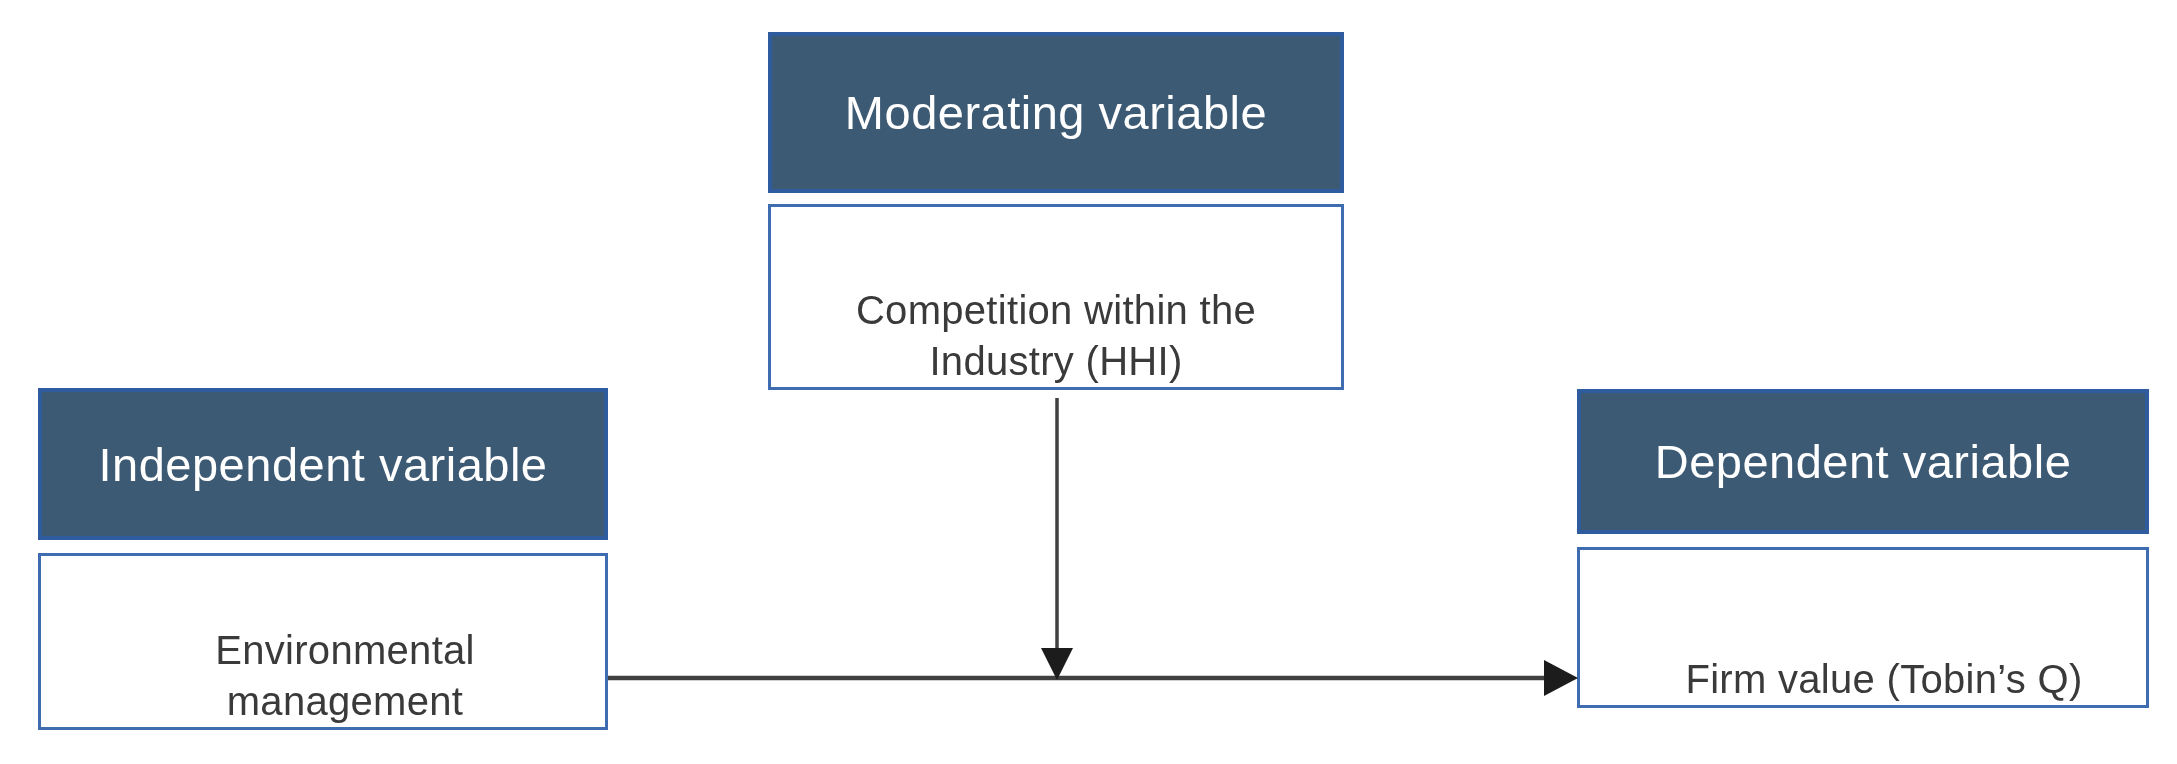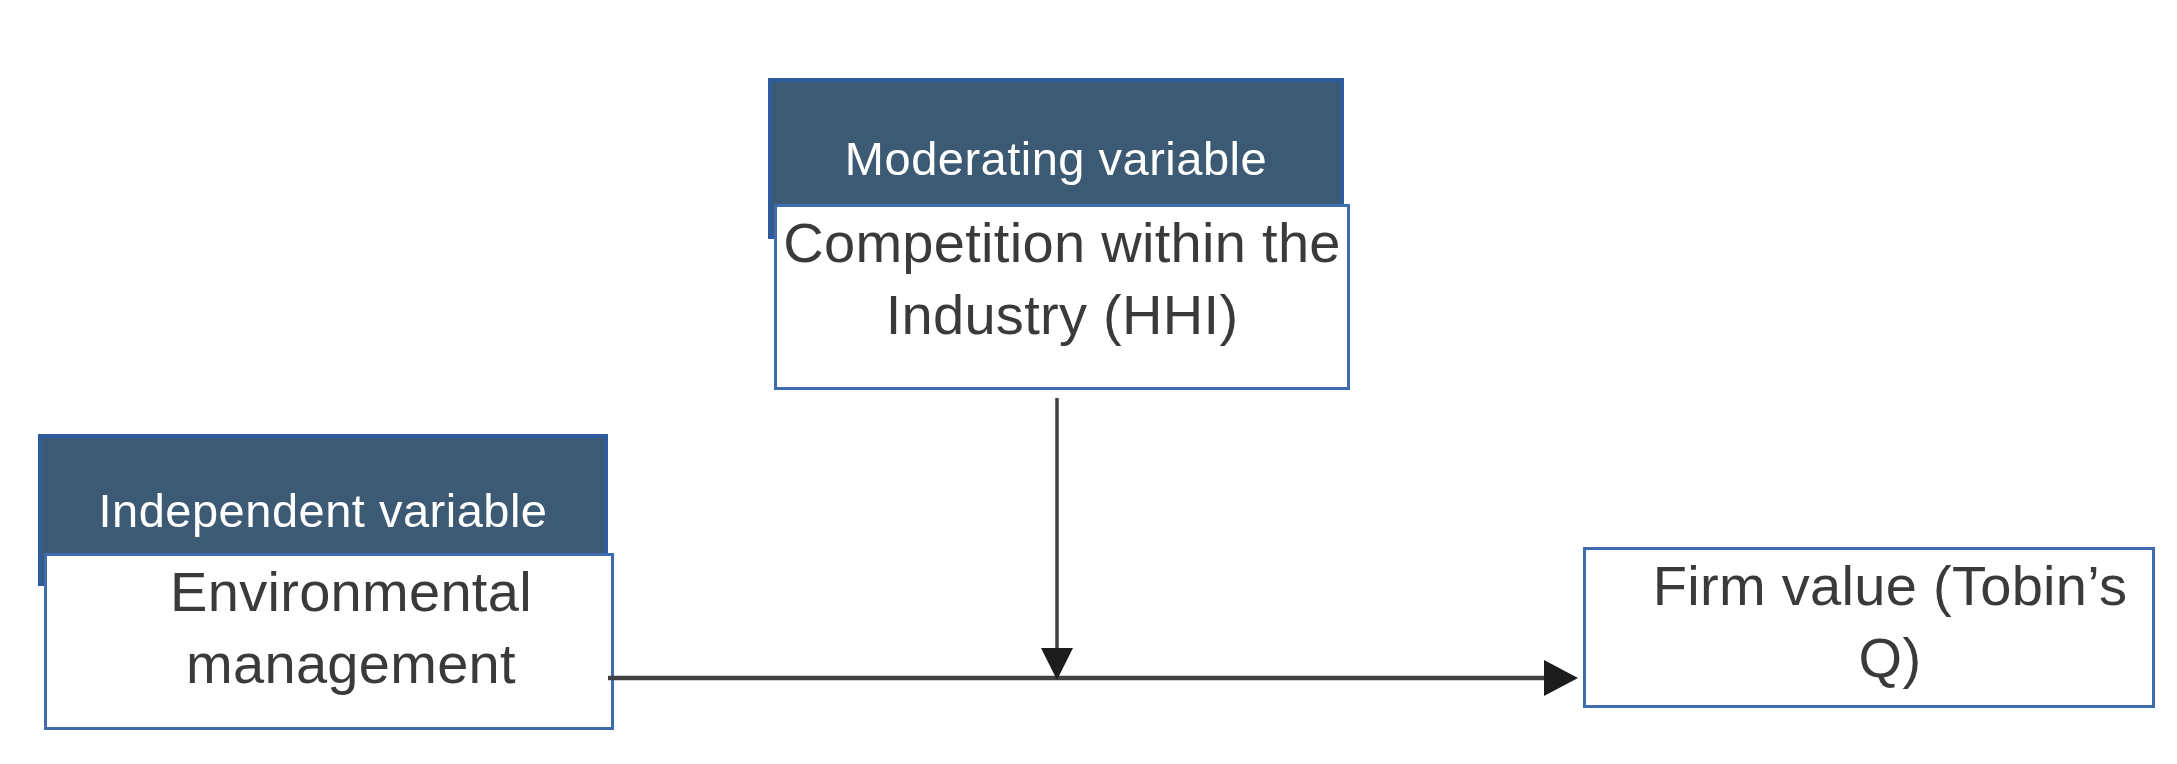--- a/index.html
+++ b/index.html
@@ -26,36 +26,34 @@
     position: absolute;
     background: var(--header-fill);
     border: 4px solid var(--header-border);
     color: var(--header-text);
     display: flex;
     align-items: center;
     justify-content: center;
     text-align: center;
     font-size: 47px;
     letter-spacing: 0.5px;
-    margin-top: 46px;
   }
   .node-body {
     position: absolute;
     background: #ffffff;
     border: 3px solid var(--box-border);
     color: var(--body-text);
     display: flex;
-    align-items: flex-start;
+    align-items: flex-end;
     justify-content: center;
     text-align: center;
-    font-size: 56px;
+    font-size: 40px;
     line-height: 1.28;
     white-space: pre-line;
     letter-spacing: 0.3px;
-    margin-left: 6px;
   }
   
   .ind-header { left: 38px;   top: 388px; width: 570px; height: 152px; }
   .ind-body   { left: 38px;   top: 553px; width: 570px; height: 177px; padding-left: 44px; }
   
   .mod-header { left: 768px;  top: 32px;  width: 576px; height: 161px; }
   .mod-body   { left: 768px;  top: 204px; width: 576px; height: 186px; }
   
   .dep-header { left: 1577px; top: 389px; width: 572px; height: 145px; }
   .dep-body   { left: 1577px; top: 547px; width: 572px; height: 161px; padding-left: 42px; }
@@ -82,20 +80,23 @@
   </div>
 
   <div class="node-header mod-header">
     <span>Moderating variable</span>
   </div>
   <div class="node-body mod-body">
     <span>Competition within the
 Industry (HHI)</span>
   </div>
 
+  <div class="node-header dep-header">
+    <span>Dependent variable</span>
+  </div>
   <div class="node-body dep-body">
     <span>Firm value (Tobin’s Q)</span>
   </div>
 
   <svg class="arrow-layer" viewBox="0 0 2177 764">
 
     <line x1="608" y1="678" x2="1546" y2="678" stroke="var(--arrow-line)" stroke-width="4.5"></line>
     <polygon points="1544,660 1544,696 1578,678" fill="var(--arrow-head)"></polygon>
 
     <line x1="1057" y1="398" x2="1057" y2="650" stroke="var(--arrow-line)" stroke-width="3.5"></line>

